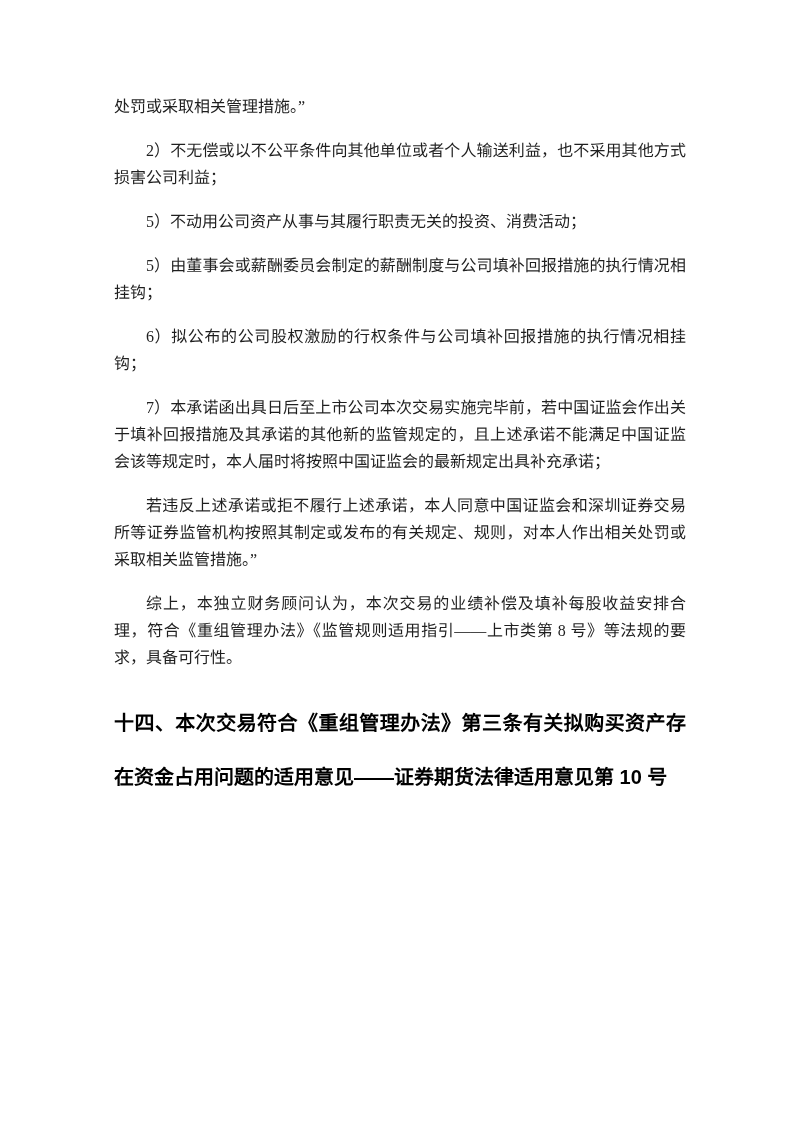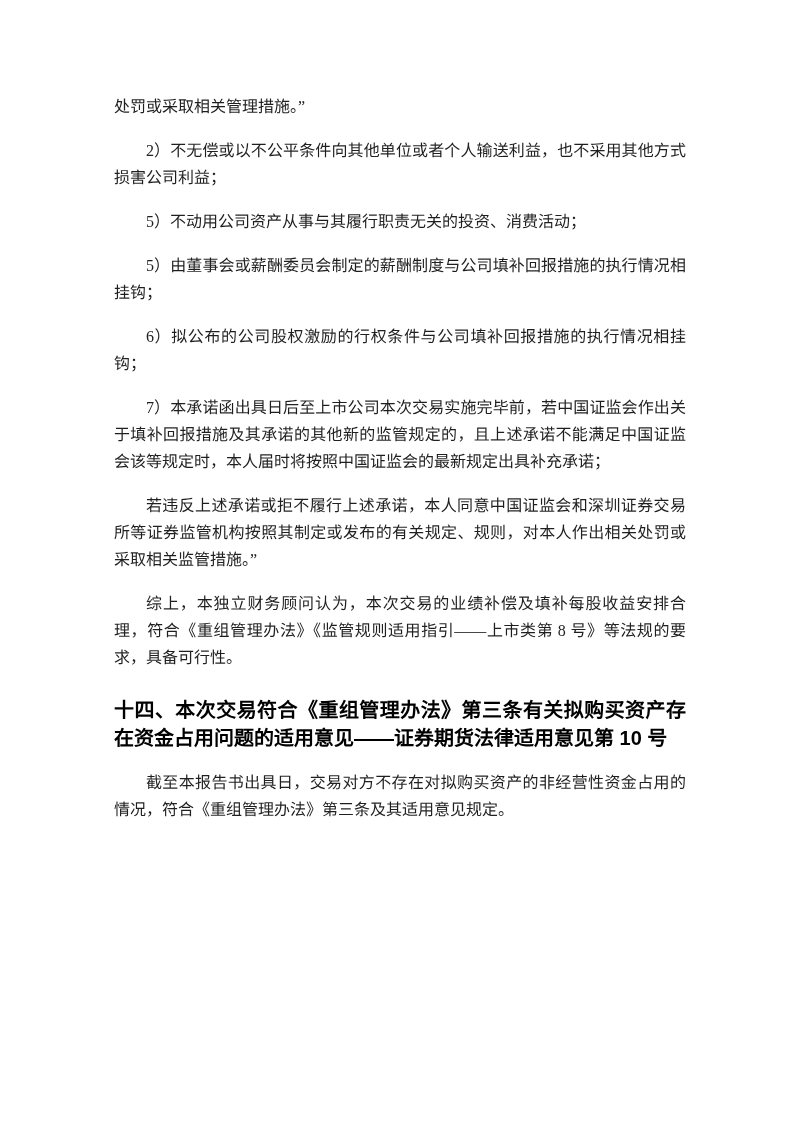--- a/index.html
+++ b/index.html
@@ -31,21 +31,21 @@
     text-indent: 32px;
     word-break: break-all;
   }
   p.no-indent {
     text-indent: 0;
   }
   h2.section-heading {
     font-family: "Liberation Sans", "DejaVu Sans", sans-serif;
     font-weight: bold;
     font-size: 20px;
-    line-height: 28px;
+    line-height: 54px;
     color: #000000;
     text-align: justify;
     text-justify: inter-ideograph;
     margin: 25px 0 17px 0;
     word-break: break-all;
   }
   .footer {
     position: absolute;
     left: 13px;
     top: 1020px;
@@ -67,18 +67,17 @@
   <main class="content">
     <p class="body-para no-indent">处罚或采取相关管理措施。”</p>
     <p class="body-para">2）不无偿或以不公平条件向其他单位或者个人输送利益，也不采用其他方式损害公司利益；</p>
     <p class="body-para">5）不动用公司资产从事与其履行职责无关的投资、消费活动；</p>
     <p class="body-para">5）由董事会或薪酬委员会制定的薪酬制度与公司填补回报措施的执行情况相挂钩；</p>
     <p class="body-para">6）拟公布的公司股权激励的行权条件与公司填补回报措施的执行情况相挂钩；</p>
     <p class="body-para">7）本承诺函出具日后至上市公司本次交易实施完毕前，若中国证监会作出关于填补回报措施及其承诺的其他新的监管规定的，且上述承诺不能满足中国证监会该等规定时，本人届时将按照中国证监会的最新规定出具补充承诺；</p>
     <p class="body-para">若违反上述承诺或拒不履行上述承诺，本人同意中国证监会和深圳证券交易所等证券监管机构按照其制定或发布的有关规定、规则，对本人作出相关处罚或采取相关监管措施。”</p>
     <p class="body-para">综上，本独立财务顾问认为，本次交易的业绩补偿及填补每股收益安排合理，符合《重组管理办法》《监管规则适用指引——上市类第 8 号》等法规的要求，具备可行性。</p>
     <h2 class="section-heading">十四、本次交易符合《重组管理办法》第三条有关拟购买资产存在资金占用问题的适用意见——证券期货法律适用意见第 10 号</h2>
-    <p class="body-para">截至本报告书出具日，交易对方不存在对拟购买资产的非经营性资金占用的情况，符合《重组管理办法》第三条及其适用意见规定。</p>
   </main>
   <footer class="footer">
     <span class="page-number">214</span>
   </footer>
 </div>
 
 </body></html>

